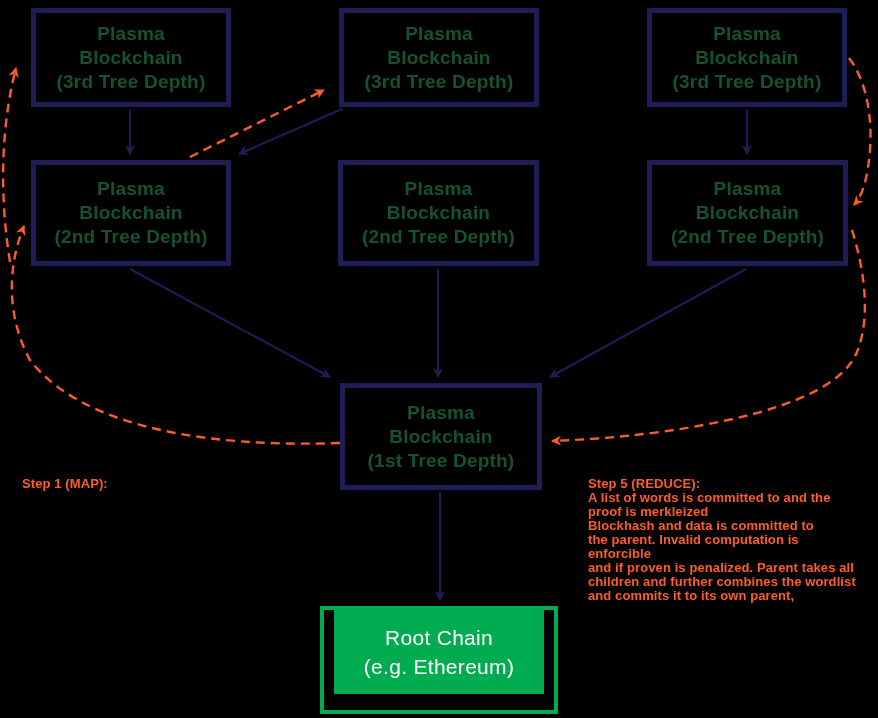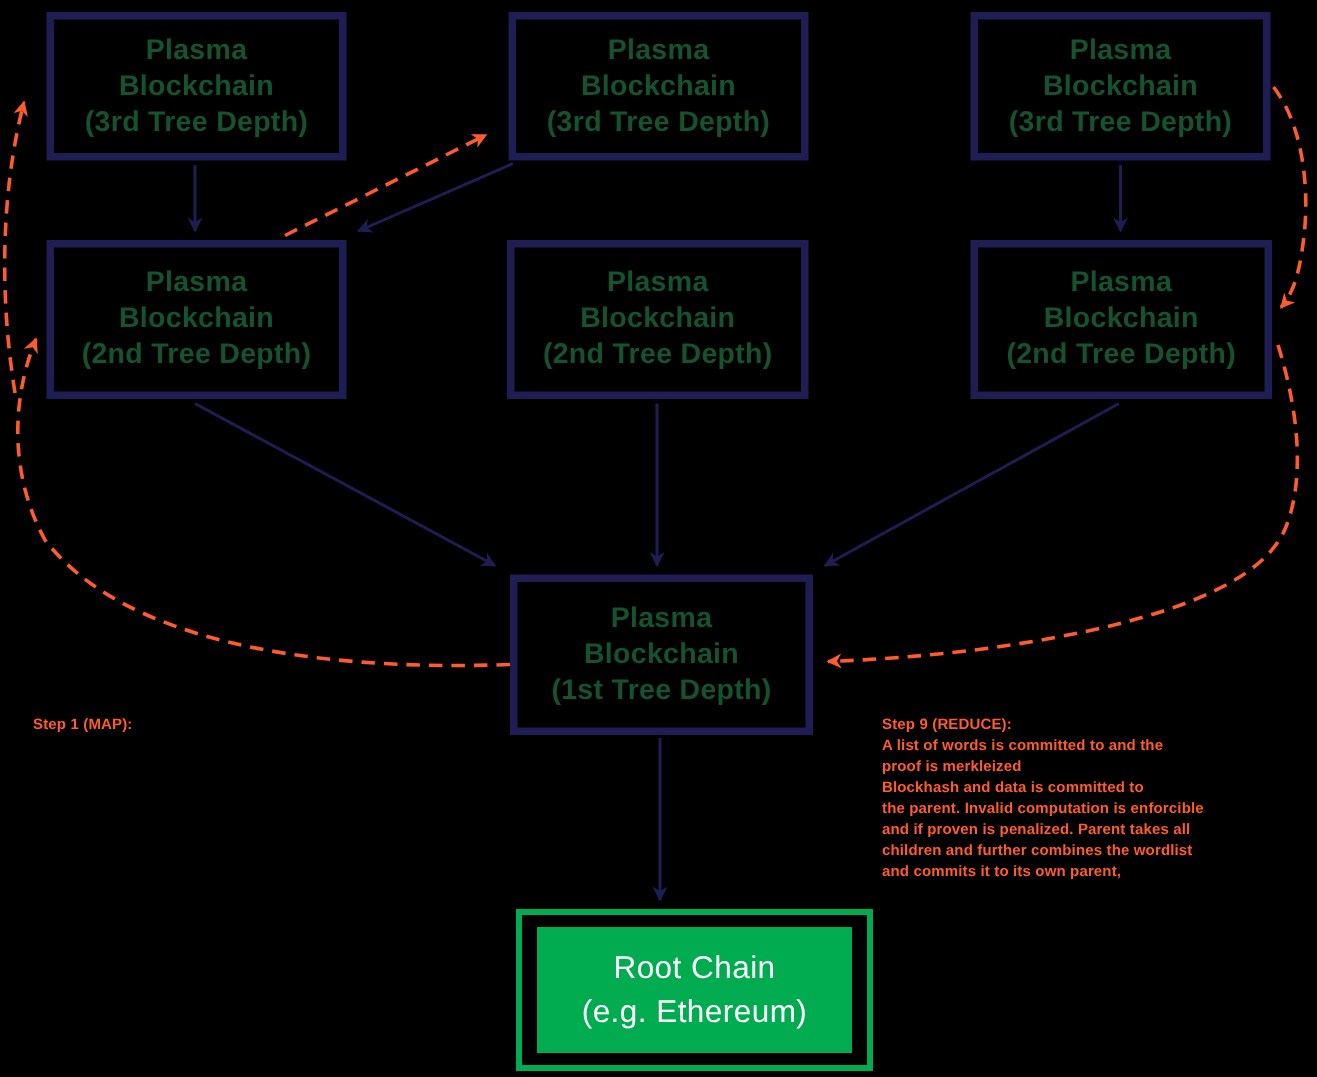--- a/index.html
+++ b/index.html
@@ -26,31 +26,31 @@
   .node{
     position:absolute;box-sizing:border-box;border:5px solid var(--node-border);
     display:flex;align-items:center;justify-content:center;text-align:center;
     white-space:pre-line;color:var(--node-text);
     font-weight:700;font-size:19px;line-height:24px;
     letter-spacing:0.2px;background:transparent;
   }
   .root-outer{
     position:absolute;left:320px;top:606px;width:238px;height:108px;
     box-sizing:border-box;border:4px solid var(--root-fill);
-    display:flex;align-items:center;justify-content:center;margin-left:24px;
+    display:flex;align-items:flex-start;justify-content:center;
   }
   .root-inner{
     width:210px;height:84px;background:var(--root-fill);
     display:flex;align-items:center;justify-content:center;text-align:center;
     white-space:pre-line;color:var(--root-text);
     font-weight:500;font-size:21px;line-height:29px;letter-spacing:0.3px;
   }
   .note{
     position:absolute;color:var(--map-reduce);
-    font-weight:700;font-size:10px;line-height:14px;letter-spacing:0.1px;
+    font-weight:700;font-size:13px;line-height:14px;letter-spacing:0.1px;
   }
   .note .body{white-space:pre-line;}
 </style>
 </head>
 <body>
 
 <div class="canvas">
 
   <svg class="arrows" viewBox="0 0 878 718">
     <defs>
@@ -100,21 +100,21 @@
 
   <div class="node" style="left:340px;top:383px;width:202px;height:107px">Plasma
 Blockchain
 (1st Tree Depth)</div>
 
   <div class="note" style="left:22px;top:477px;width:300px">
     <div>Step 1 (MAP):</div>
   </div>
 
   <div class="note" style="left:588px;top:477px;width:270px">
-    <div>Step 9 (REDUCE):</div>
+    <div>Step 5 (REDUCE):</div>
     <div class="body">A list of words is committed to and the
 proof is merkleized
 Blockhash and data is committed to
 the parent. Invalid computation is enforcible
 and if proven is penalized. Parent takes all
 children and further combines the wordlist
 and commits it to its own parent,</div>
   </div>
 
   <div class="root-outer">

